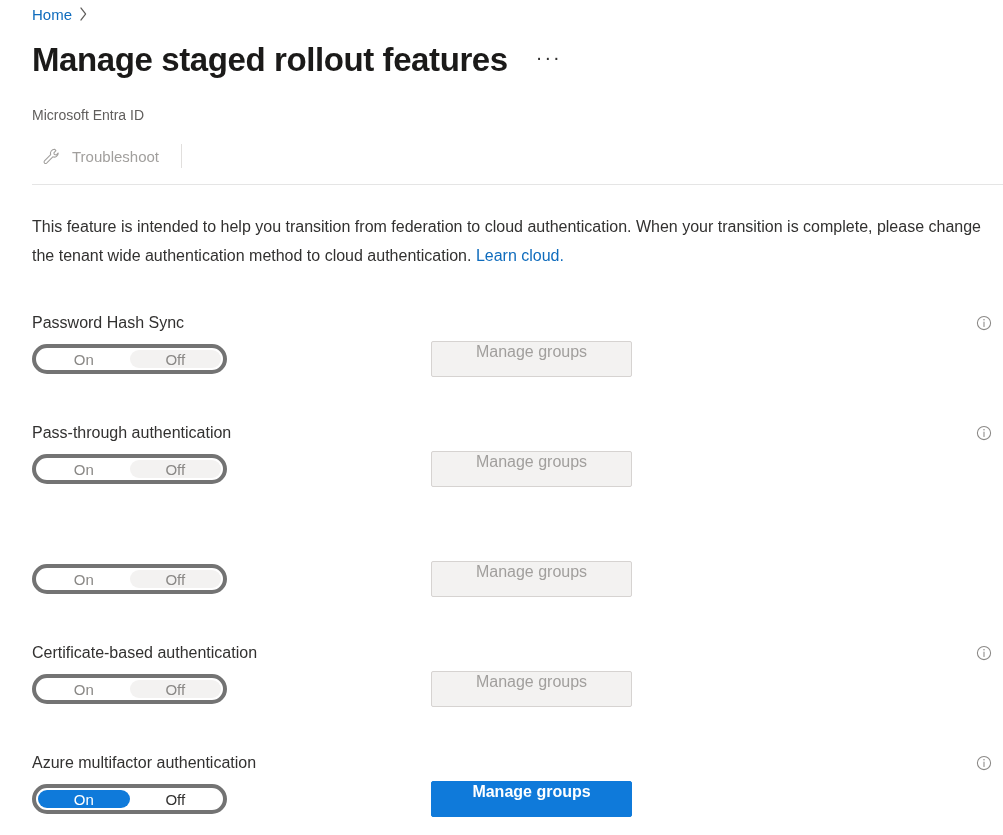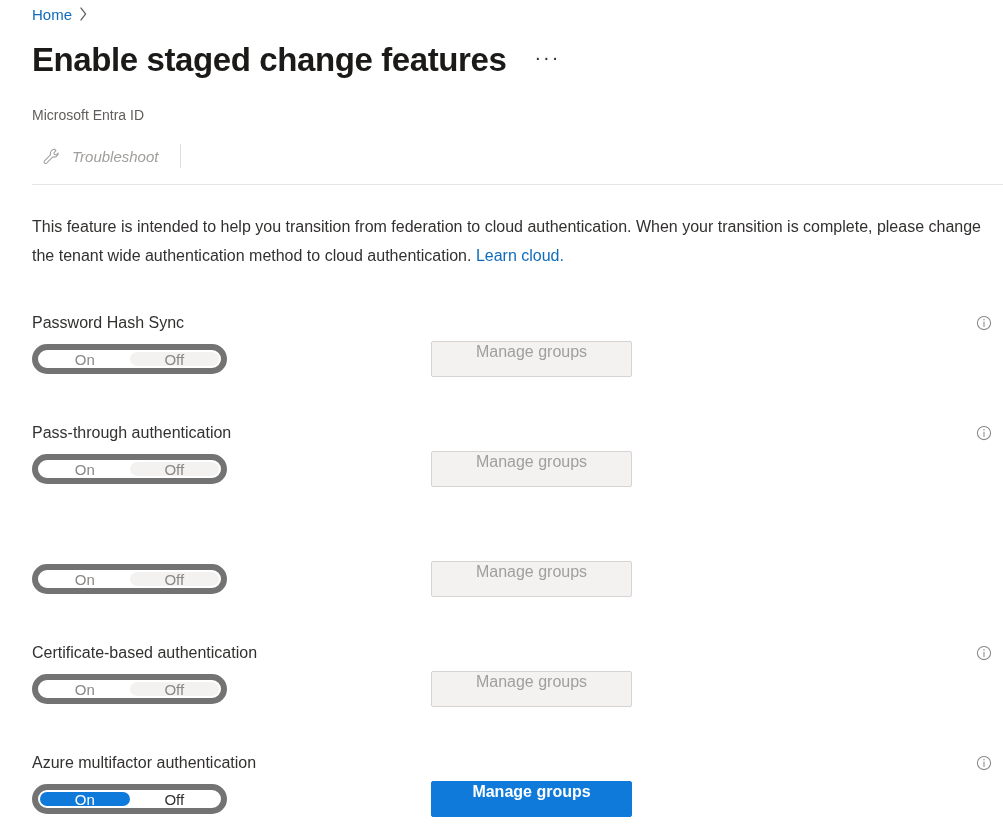--- a/index.html
+++ b/index.html
@@ -84,21 +84,20 @@
   .cmd-item {
     display: flex;
     align-items: center;
     gap: 11px;
     padding: 6px 10px;
     font-size: 15px;
     background: none;
     border: none;
     font-family: inherit;
     cursor: pointer;
-    font-style: italic;
   }
   .cmd-item.disabled {
     color: #a19f9d;
     cursor: default;
   }
   .cmd-item.enabled {
     color: #201f1e;
   }
   .cmd-sep {
     width: 1px;
@@ -170,21 +169,21 @@
 
   
   .toggle {
     position: absolute;
     left: 0;
     top: 32px;
     display: flex;
     align-items: center;
     width: 195px;
     height: 30px;
-    border: 6px solid #737373;
+    border: 4px solid #737373;
     border-radius: 16px;
     background: #ffffff;
     box-sizing: border-box;
     padding: 2px;
     cursor: pointer;
     user-select: none;
   }
   .toggle-seg {
     flex: 1 1 50%;
     height: 100%;
@@ -244,21 +243,21 @@
 <div class="breadcrumb">
   <a class="breadcrumb-link">Home</a>
   <span class="breadcrumb-chev">
     <svg width="9" height="14" viewBox="0 0 9 14" fill="none" aria-hidden="true">
       <path d="M1.5 1L7 7L1.5 13" stroke="#605e5c" stroke-width="1.3" fill="none" stroke-linecap="round" stroke-linejoin="round"></path>
     </svg>
   </span>
 </div>
 
 <div class="title-row">
-  <div class="page-title">Enable staged change features</div>
+  <div class="page-title">Manage staged rollout features</div>
   <div class="title-ellipsis">···</div>
 </div>
 <div class="subtitle">Microsoft Entra ID</div>
 
 <div class="commandbar">
   <button class="cmd-item disabled">
     <span class="cmd-icon">
       <svg width="19" height="19" viewBox="0 0 20 20" fill="none" aria-hidden="true">
         <path d="M13.2 2.4a4.3 4.3 0 0 0-4.05 5.72L2.6 14.66a1.6 1.6 0 0 0 2.26 2.26l6.54-6.54A4.3 4.3 0 0 0 17.1 6.3l-2.2 2.2-1.9-.5-.5-1.9 2.2-2.2a4.3 4.3 0 0 0-1.5-1.5z" stroke="#a19f9d" stroke-width="1.1" fill="none" stroke-linejoin="round"></path>
       </svg>

